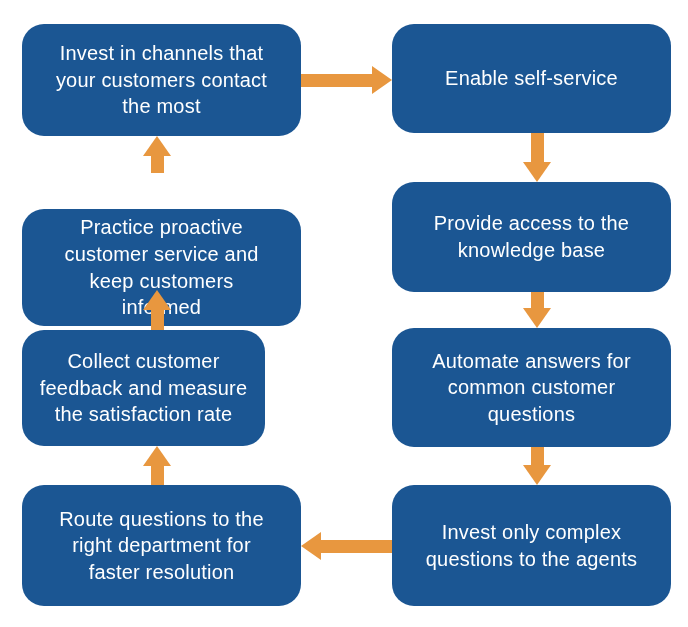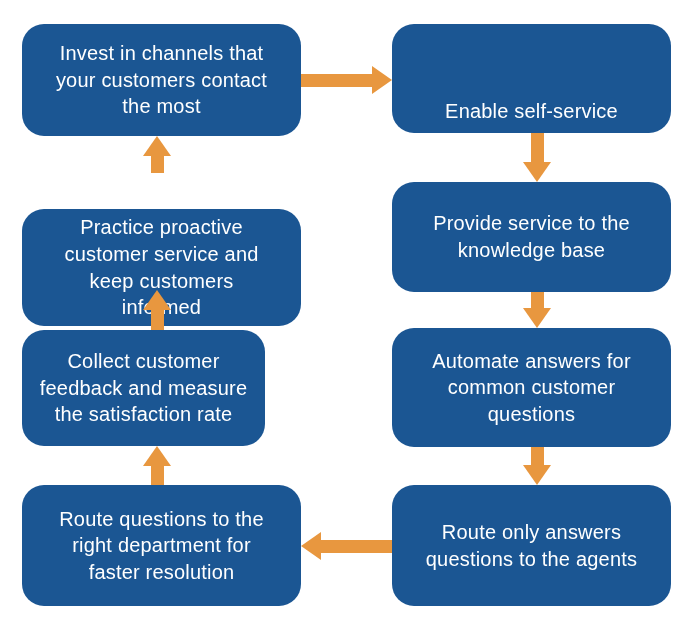--- a/index.html
+++ b/index.html
@@ -92,37 +92,37 @@
 feedback and measure
 the satisfaction rate</div>
   </div>
 
   <div class="box" style="left:22px; top:485px; width:279px; height:121px;">
     <div class="box-label">Route questions to the
 right department for
 faster resolution</div>
   </div>
 
-  <div class="box" style="left:392px; top:24px; width:279px; height:109px;align-items:flex-end;">
+  <div class="box" style="left:392px; top:24px; width:279px; height:109px;">
     <div class="box-label">Enable self-service</div>
   </div>
 
   <div class="box" style="left:392px; top:182px; width:279px; height:110px;">
-    <div class="box-label">Provide service to the
+    <div class="box-label">Provide access to the
 knowledge base</div>
   </div>
 
   <div class="box" style="left:392px; top:328px; width:279px; height:119px;">
     <div class="box-label">Automate answers for
 common customer
 questions</div>
   </div>
 
   <div class="box" style="left:392px; top:485px; width:279px; height:121px;">
-    <div class="box-label">Route only answers
+    <div class="box-label">Invest only complex
 questions to the agents</div>
   </div>
 
   <div class="arrow h right" style="left:301px; top:66px; width:91px; height:28px;">
     <div class="shaft"></div>
     <div class="head"></div>
   </div>
 
   <div class="arrow v down" style="left:523px; top:133px; width:28px; height:49px;">
     <div class="shaft"></div>

